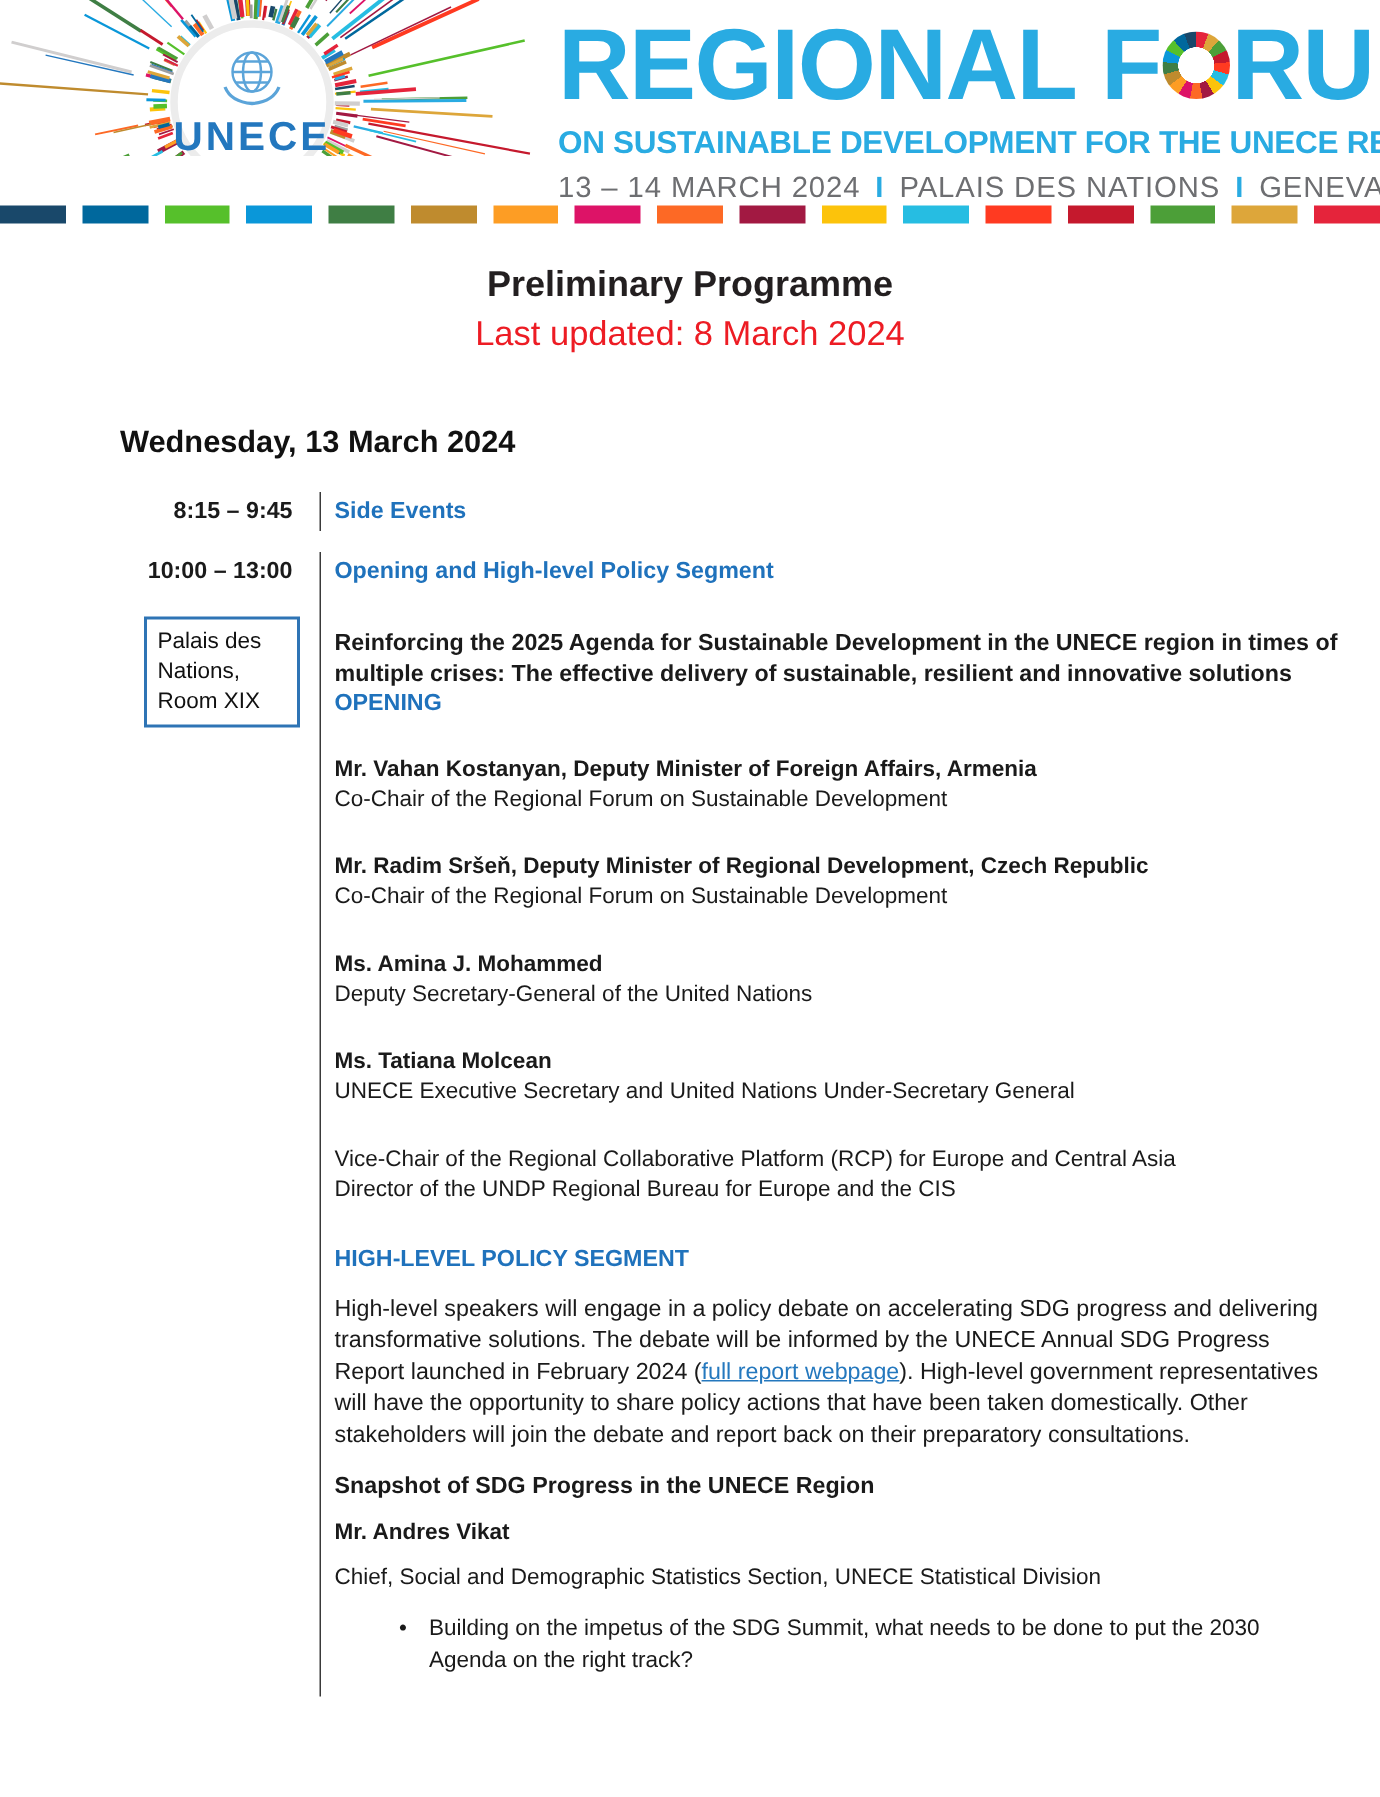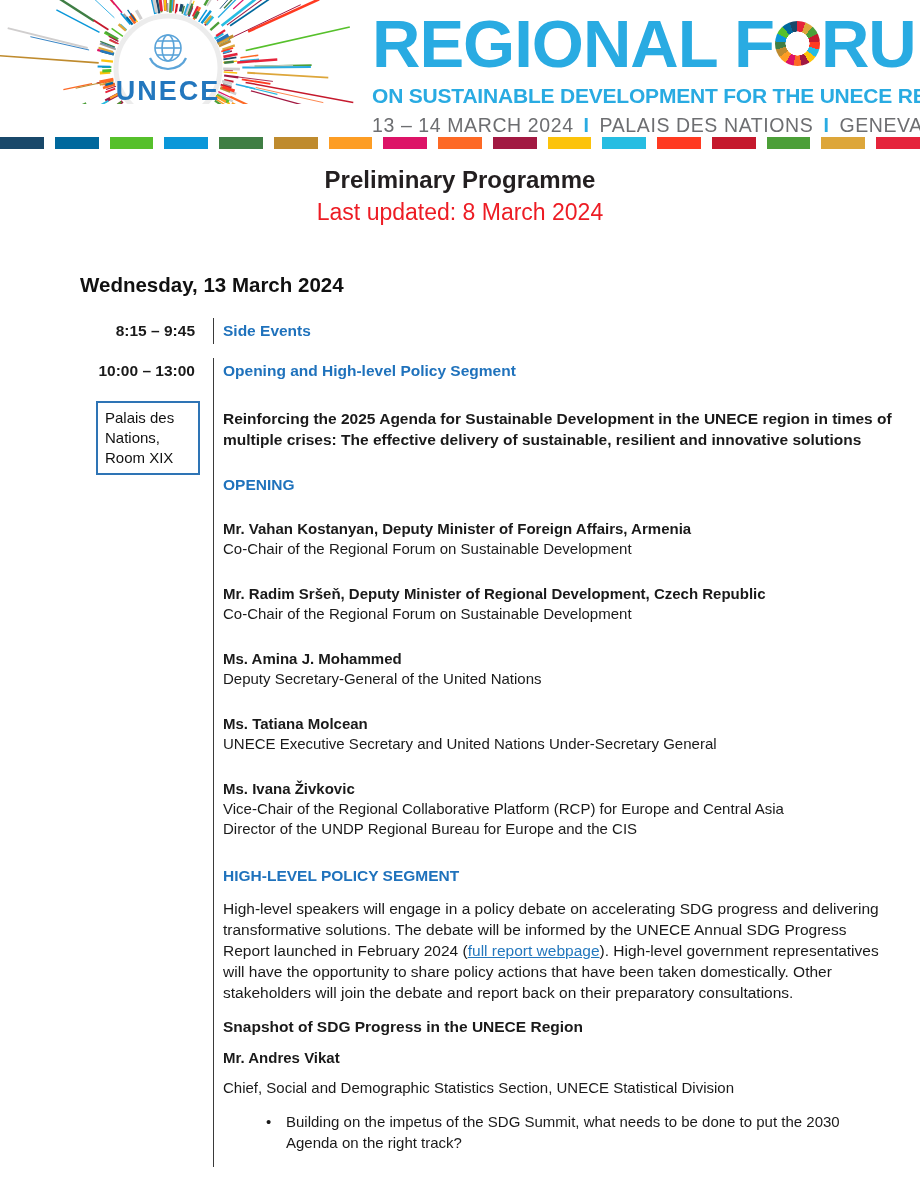--- a/index.html
+++ b/index.html
@@ -25,40 +25,40 @@
   }
   .dateline {
     margin-top:6px; font-size:19.5px; color:#6D6E71;
     letter-spacing:0.6px; white-space:nowrap;
   }
   .dateline .sep { color:#29ABE2; font-weight:bold; padding:0 10px; }
   
   .sdg-bar { display:flex; gap:11px; width:920px; height:12px; margin-top:1px; }
   .sdg-bar .seg { flex:1; height:12px; }
   
-  .doc-title { text-align:center; margin-top:17px; font-size:24px; font-weight:bold; color:#231F20; }
+  .doc-title { text-align:center; margin-top:27px; font-size:24px; font-weight:bold; color:#231F20; }
   .last-updated { text-align:center; margin-top:5px; font-size:23px; color:#ED1C24; }
   .day-heading { margin:47px 0 0 80px; font-size:20.5px; font-weight:bold; color:#111; }
   
   .schedule { margin:21px 15px 0 80px; }
   .srow { display:grid; grid-template-columns:133px 1fr; }
   .srow + .srow { margin-top:14px; }
   .time-cell { text-align:right; padding-right:18px; font-size:15.5px; font-weight:bold; padding-top:4px; }
   .content-cell { border-left:1.5px solid #3a3a3a; padding-left:9px; }
   .row-title { font-size:15.5px; font-weight:bold; color:#1F72BC; padding-top:4px; padding-bottom:4px; }
   .venue-box {
     width:104px; margin-left:16px; margin-top:21px;
     border:2px solid #2E74B5; padding:5px 7px;
     font-size:15px; line-height:20px; color:#111;
   }
   .big-row .content-cell { padding-bottom:14px; }
   
   .session-title { margin-top:24px; font-size:15.5px; font-weight:bold; line-height:21px; max-width:683px; }
   .sec-label { font-size:15.5px; font-weight:bold; color:#1F72BC; }
-  .m-opening { margin-top:26px; }
+  .m-opening { }
   .speaker { margin-top:25px; max-width:683px; }
   .speaker .sp-name { font-size:15px; font-weight:bold; line-height:20px; }
   .speaker .sp-role { font-size:15px; line-height:20px; }
   .m-hlps { margin-top:28px; }
   .hlps-para { margin-top:13px; font-size:15.5px; line-height:21px; max-width:670px; }
   .hlps-para a { color:#2478BE; text-decoration:underline; }
   .snapshot-title { margin-top:15px; font-size:15.5px; font-weight:bold; }
   .snap-name { margin-top:13px; font-size:15px; font-weight:bold; }
   .snap-role { margin-top:13px; font-size:15px; }
   .guiding { margin-top:25px; font-size:15px; }
@@ -396,21 +396,20 @@
       </div>
       <div class="speaker">
         <div class="sp-name">Ms. Amina J. Mohammed</div>
         <div class="sp-role">Deputy Secretary-General of the United Nations</div>
       </div>
       <div class="speaker">
         <div class="sp-name">Ms. Tatiana Molcean</div>
         <div class="sp-role">UNECE Executive Secretary and United Nations Under-Secretary General</div>
       </div>
       <div class="speaker">
-        <div class="sp-name">Ms. Ivana Živkovic</div>
         <div class="sp-role">Vice-Chair of the Regional Collaborative Platform (RCP) for Europe and Central Asia</div>
         <div class="sp-role">Director of the UNDP Regional Bureau for Europe and the CIS</div>
       </div>
 
       <div class="sec-label m-hlps">HIGH-LEVEL POLICY SEGMENT</div>
 
       <div class="hlps-para"><span>High-level speakers will engage in a policy debate on accelerating SDG progress and delivering transformative solutions. The debate will be informed by the UNECE Annual SDG Progress Report launched in February 2024 (</span><a href="#">full report webpage</a><span>). High-level government representatives will have the opportunity to share policy actions that have been taken domestically. Other stakeholders will join the debate and report back on their preparatory consultations.</span></div>
 
       <div class="snapshot-title">Snapshot of SDG Progress in the UNECE Region</div>
       <div class="snap-name">Mr. Andres Vikat</div>

